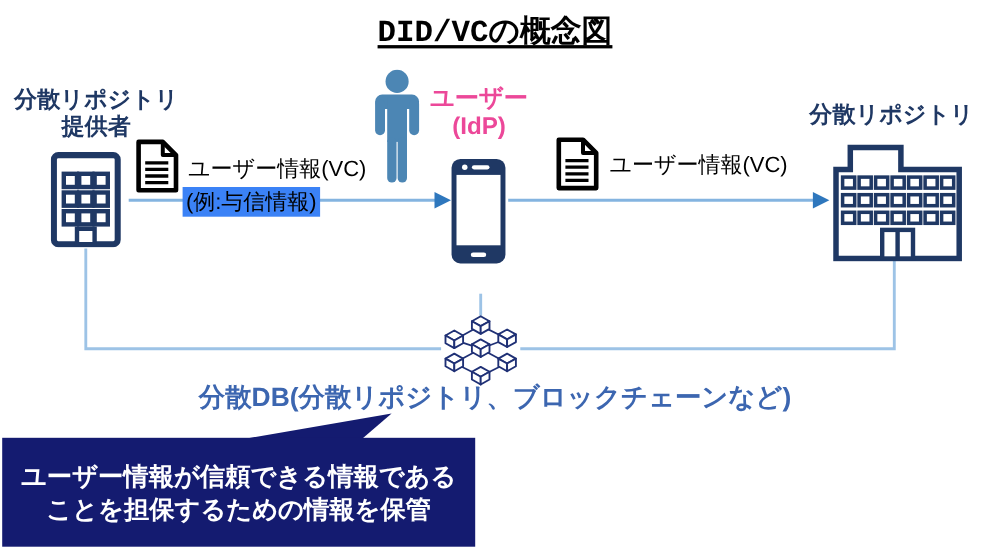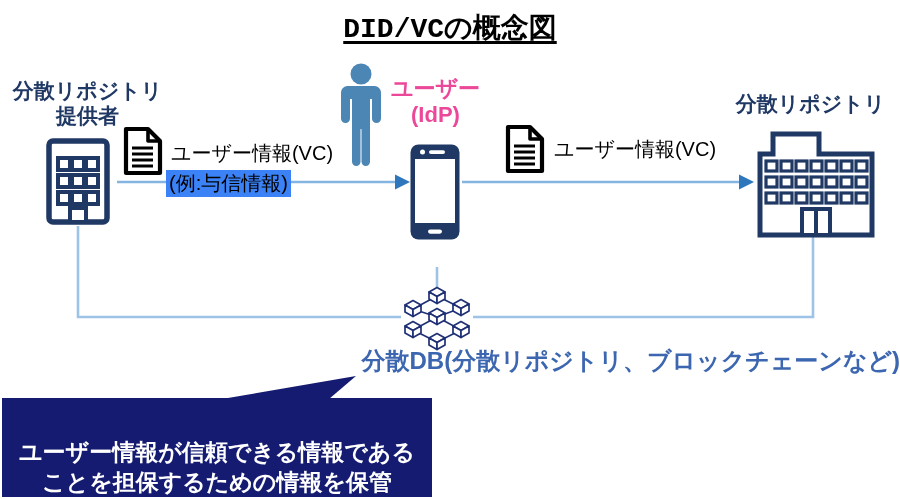--- a/index.html
+++ b/index.html
@@ -22,28 +22,28 @@
   .lbl-user { left:388px; top:76px; width:95px; font-size:22px; line-height:26px; color:#ec4899; font-weight:bold; text-align:center; }
   .lbl-wallet { left:375px; top:239px; width:125px; font-size:21px; }
   .lbl-service { left:733px; top:90px; width:155px; font-size:21px; }
 
   .flow-label { color:#000; font-size:20px; white-space:nowrap; z-index:3; }
   .flow1-l1 { left:171px; top:140px; }
   .flow1-l2 { left:166px; top:170px; background:#3b82f6; padding:0 3px; }
   .flow2-l1 { left:554px; top:136px; }
 
   .db-caption {
-    left:0; right:0; top:345px; text-align:right;
+    left:0; right:0; top:345px; text-align:center;
     font-size:24px; font-weight:bold; color:#3c66b0; white-space:nowrap;
   }
 
   .callout {
     left:2px; top:398px; width:430px; height:99px;
     background:#141b70; color:#ffffff; z-index:2;
-    display:flex; flex-direction:column; justify-content:flex-end; align-items:center;
+    display:flex; flex-direction:column; justify-content:center; align-items:center;
     font-size:23px; font-weight:bold; line-height:30px; text-align:center;
   }
 
   .icon { position:absolute; z-index:2; }
 </style>
 </head>
 <body>
 
 <div class="canvas">
 

